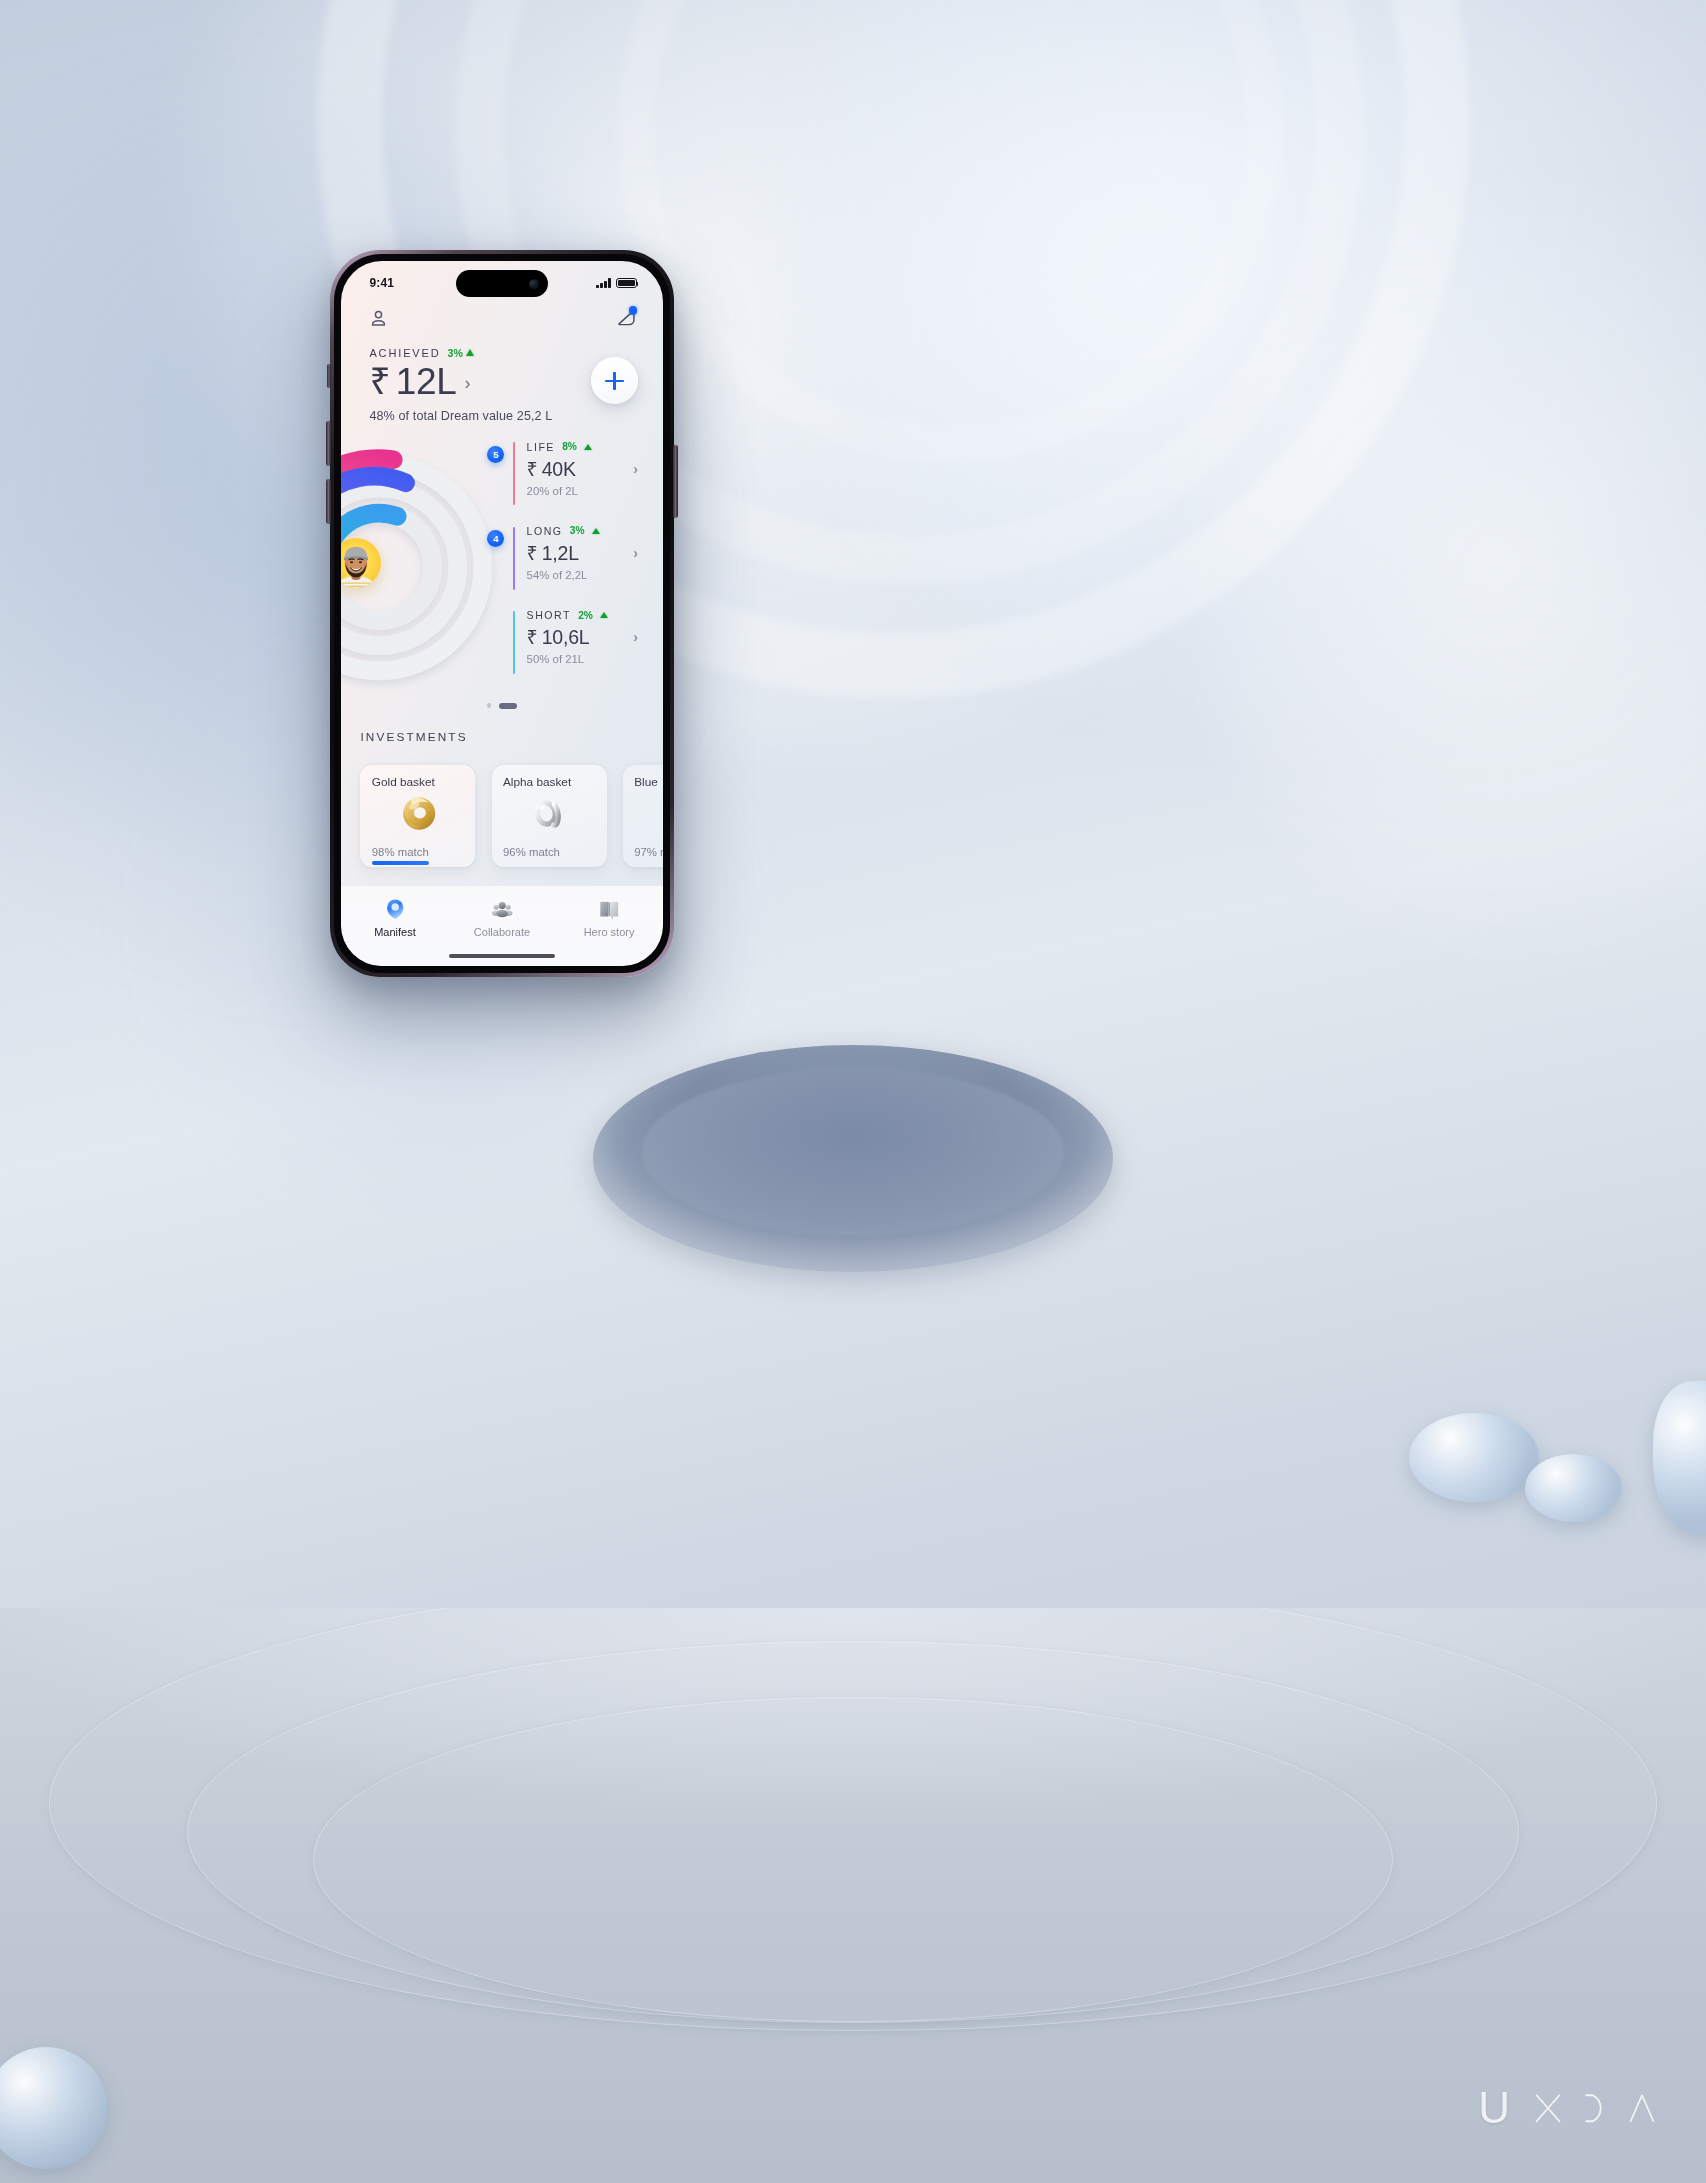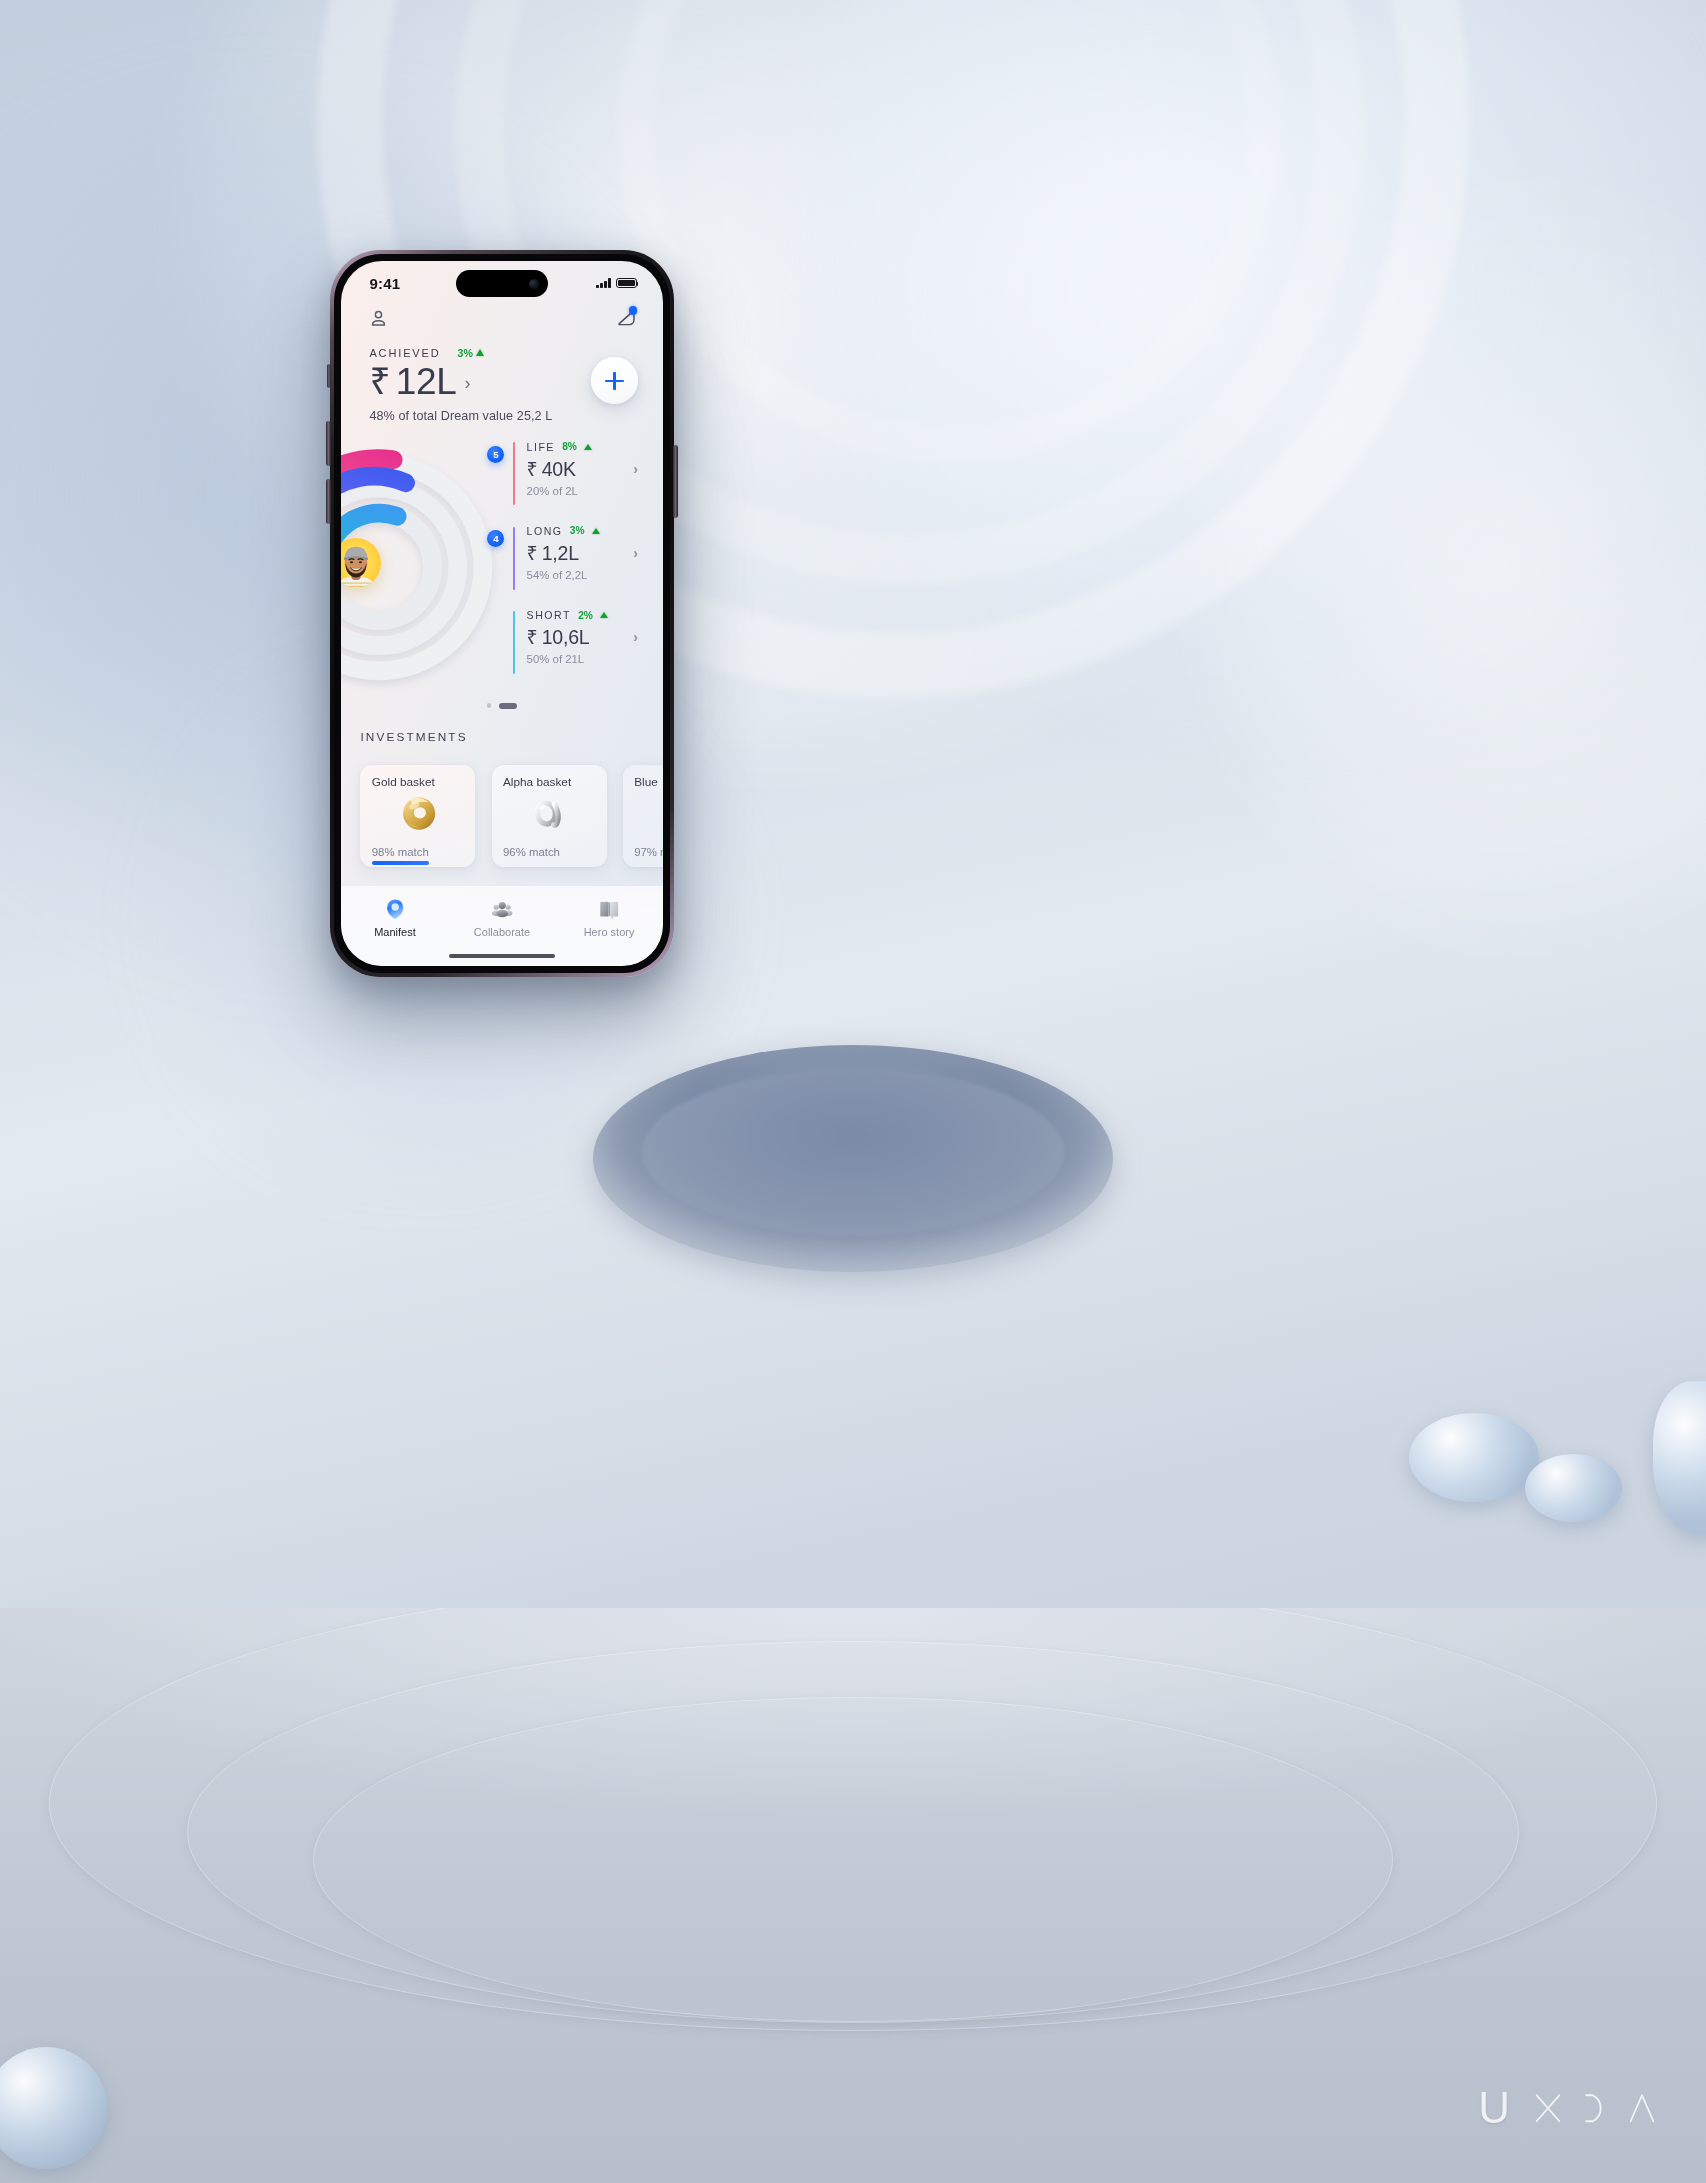--- a/index.html
+++ b/index.html
@@ -111,21 +111,21 @@
     border-radius:41px; overflow:hidden;
     background:linear-gradient(112deg,#fbefec 0%, #f7eeed 16%, #f1eef0 36%, #eaedf1 58%, #e6ebf1 78%, #e3e9f0 100%);
   }
 
   
   #statusbar {
     position:relative; height:39px;
     display:flex; align-items:center; justify-content:space-between;
     padding:0 26px 0 28px;
   }
-  #clock { font-size:15px; font-weight:700; color:#16161a; letter-spacing:0.2px; margin-top:4.9px; }
+  #clock { font-size:12px; font-weight:700; color:#16161a; letter-spacing:0.2px; margin-top:4.9px; }
   #status-right { display:flex; align-items:center; gap:5.7px; margin-top:4.9px; }
   .bars { display:flex; align-items:flex-end; gap:1.6px; height:9.7px; }
   .bars i { display:block; width:2.4px; background:#16161a; border-radius:0.8px; }
   .bars i:nth-child(1){ height:3.2px; }
   .bars i:nth-child(2){ height:5.3px; }
   .bars i:nth-child(3){ height:7.3px; }
   .bars i:nth-child(4){ height:9.7px; }
   .battery { position:relative; width:20.3px; height:10.2px; border:1.1px solid #16161a; border-radius:2.9px; padding:1.1px; }
   .battery span { display:block; height:100%; background:#16161a; border-radius:1.3px; }
   .battery::after { content:""; position:absolute; right:-2.8px; top:2.9px; width:1.6px; height:4.1px; background:#16161a; border-radius:0 1.6px 1.6px 0; }
@@ -148,21 +148,21 @@
   .icon-btn { display:flex; align-items:center; justify-content:center; cursor:pointer; }
   #chat-icon-wrap { position:relative; }
   #chat-dot {
     position:absolute; right:-0.8px; top:-1.6px;
     width:8.5px; height:8.5px; border-radius:50%;
     background:#1565f5; box-shadow:0 0 3.2px rgba(21,101,245,.55);
   }
 
   
   #achieved { padding:14px 26px 0 28px; }
-  #achieved-row { display:flex; align-items:flex-start; gap:17px; }
+  #achieved-row { display:flex; align-items:flex-start; gap:7px; }
   #achieved-label {
     font-size:11px; letter-spacing:.17em; color:#3c3c4e; font-weight:500;
   }
   .delta { display:flex; align-items:center; gap:2.8px; }
   .delta .pct { font-size:10.6px; font-weight:600; color:#15a038; }
   .tri { width:0; height:0; border-left:4.5px solid transparent; border-right:4.5px solid transparent; border-bottom:7px solid #0fa32e; filter:drop-shadow(0 0.8px 0.8px rgba(16,120,40,.35)); }
 
   #amount-row { display:flex; align-items:center; gap:8.1px; margin-top:4.1px; }
   #amount-main { font-size:37px; font-weight:400; color:#3a3b4d; letter-spacing:-0.4px; line-height:1; }
   #amount-main .rs { font-weight:400; margin-right:5.7px; }

